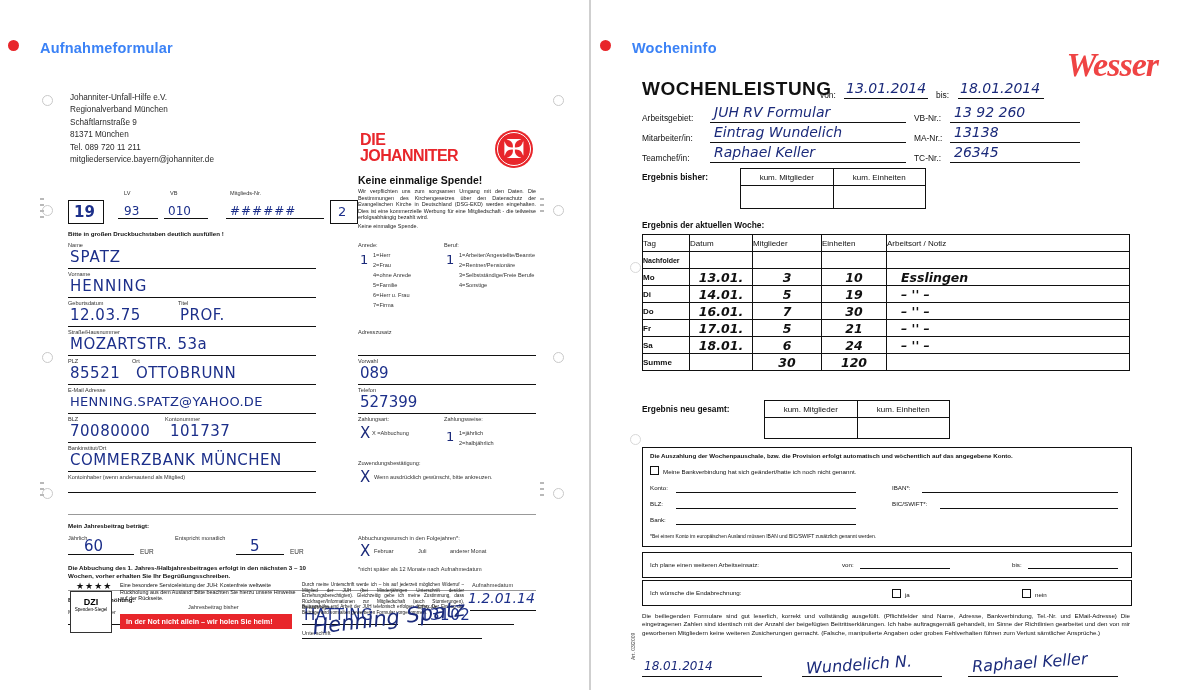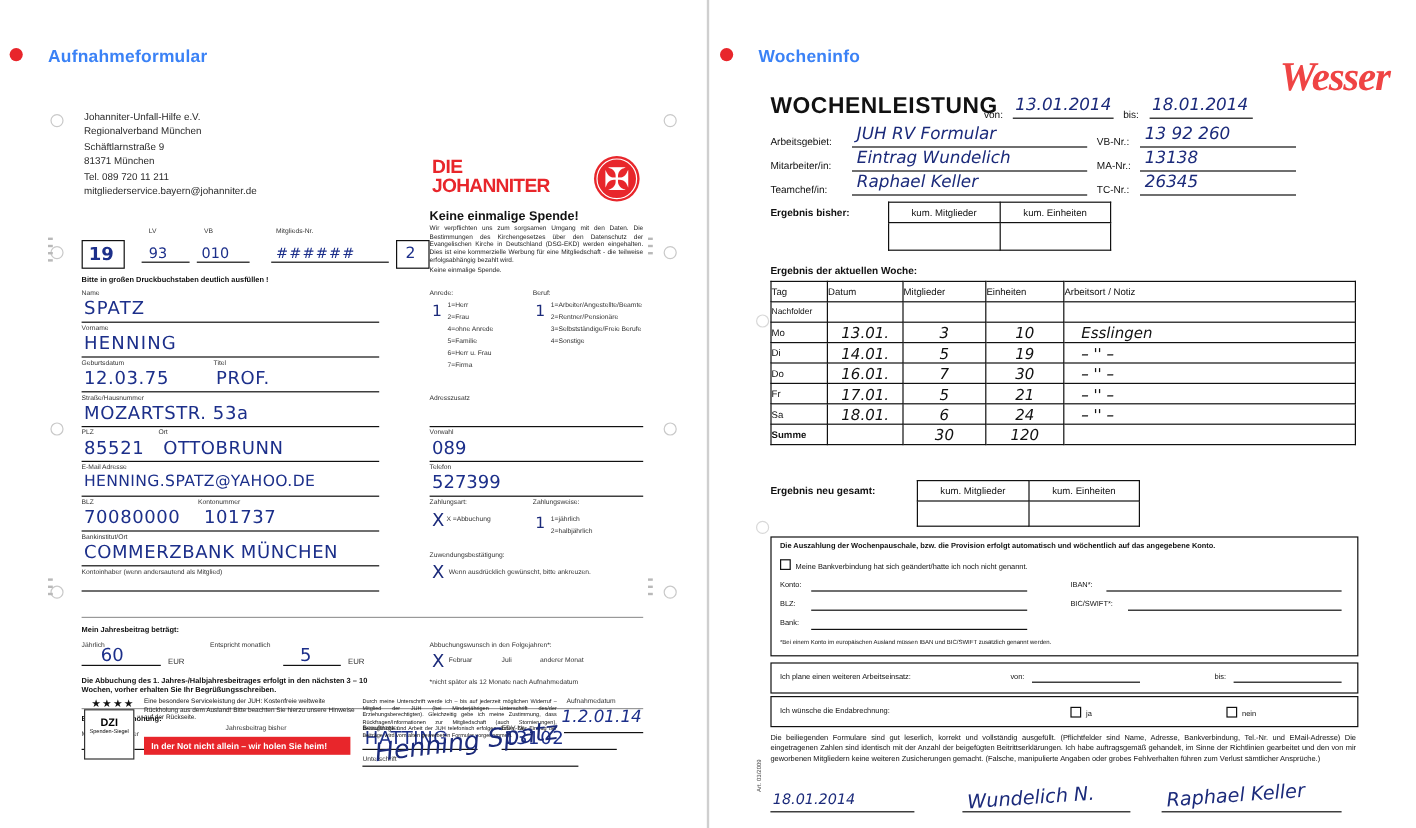--- a/index.html
+++ b/index.html
@@ -42,21 +42,21 @@
   .dzi .body span{display:block;text-align:center;font-size:4.6px;line-height:6px;}
   .redbar{position:absolute;background:#e8262b;color:#fff;font-size:7.2px;font-weight:bold;padding:3px 6px;}
   
   .wesser{position:absolute;right:22px;top:46px;font-family:"Liberation Serif",serif;font-style:italic;font-weight:bold;font-size:34px;color:#ef4444;letter-spacing:-1px;}
   .wochen-title{position:absolute;left:50px;top:78px;font-size:19px;font-weight:bold;letter-spacing:.5px;color:#111;}
   .rlbl{position:absolute;font-size:8.4px;color:#111;}
   .rline{position:absolute;border-bottom:1px solid #111;}
   .rhand{position:absolute;font-family:"DejaVu Sans",sans-serif;color:#1b2a7a;font-size:14px;font-style:italic;}
   .rhand.sm{font-size:12px;}
   table.wtab{position:absolute;border-collapse:collapse;font-size:8px;}
-  table.wtab td,table.wtab th{border:1px solid #111;padding:0;height:16px;color:#111;font-weight:normal;}
+  table.wtab td,table.wtab th{border:1px solid #111;padding:0;height:16px;color:#111;font-weight:bold;}
   table.wtab th{font-weight:normal;font-size:8px;}
   .cellh{padding-left:4px;text-align:left;}
   .hcell{font-family:"DejaVu Sans",sans-serif;color:#1b2a7a;font-size:12.5px;font-style:italic;text-align:center;}
   .legal{position:absolute;font-size:6.2px;line-height:8.4px;color:#111;}
   .box-outline{position:absolute;border:1px solid #111;}
   .chk{display:inline-block;width:7px;height:7px;border:1px solid #111;vertical-align:-1px;margin-right:4px;}
   .rot{position:absolute;transform:rotate(-90deg);transform-origin:left top;font-size:5px;color:#444;}
 </style>
 </head>
 <body>

